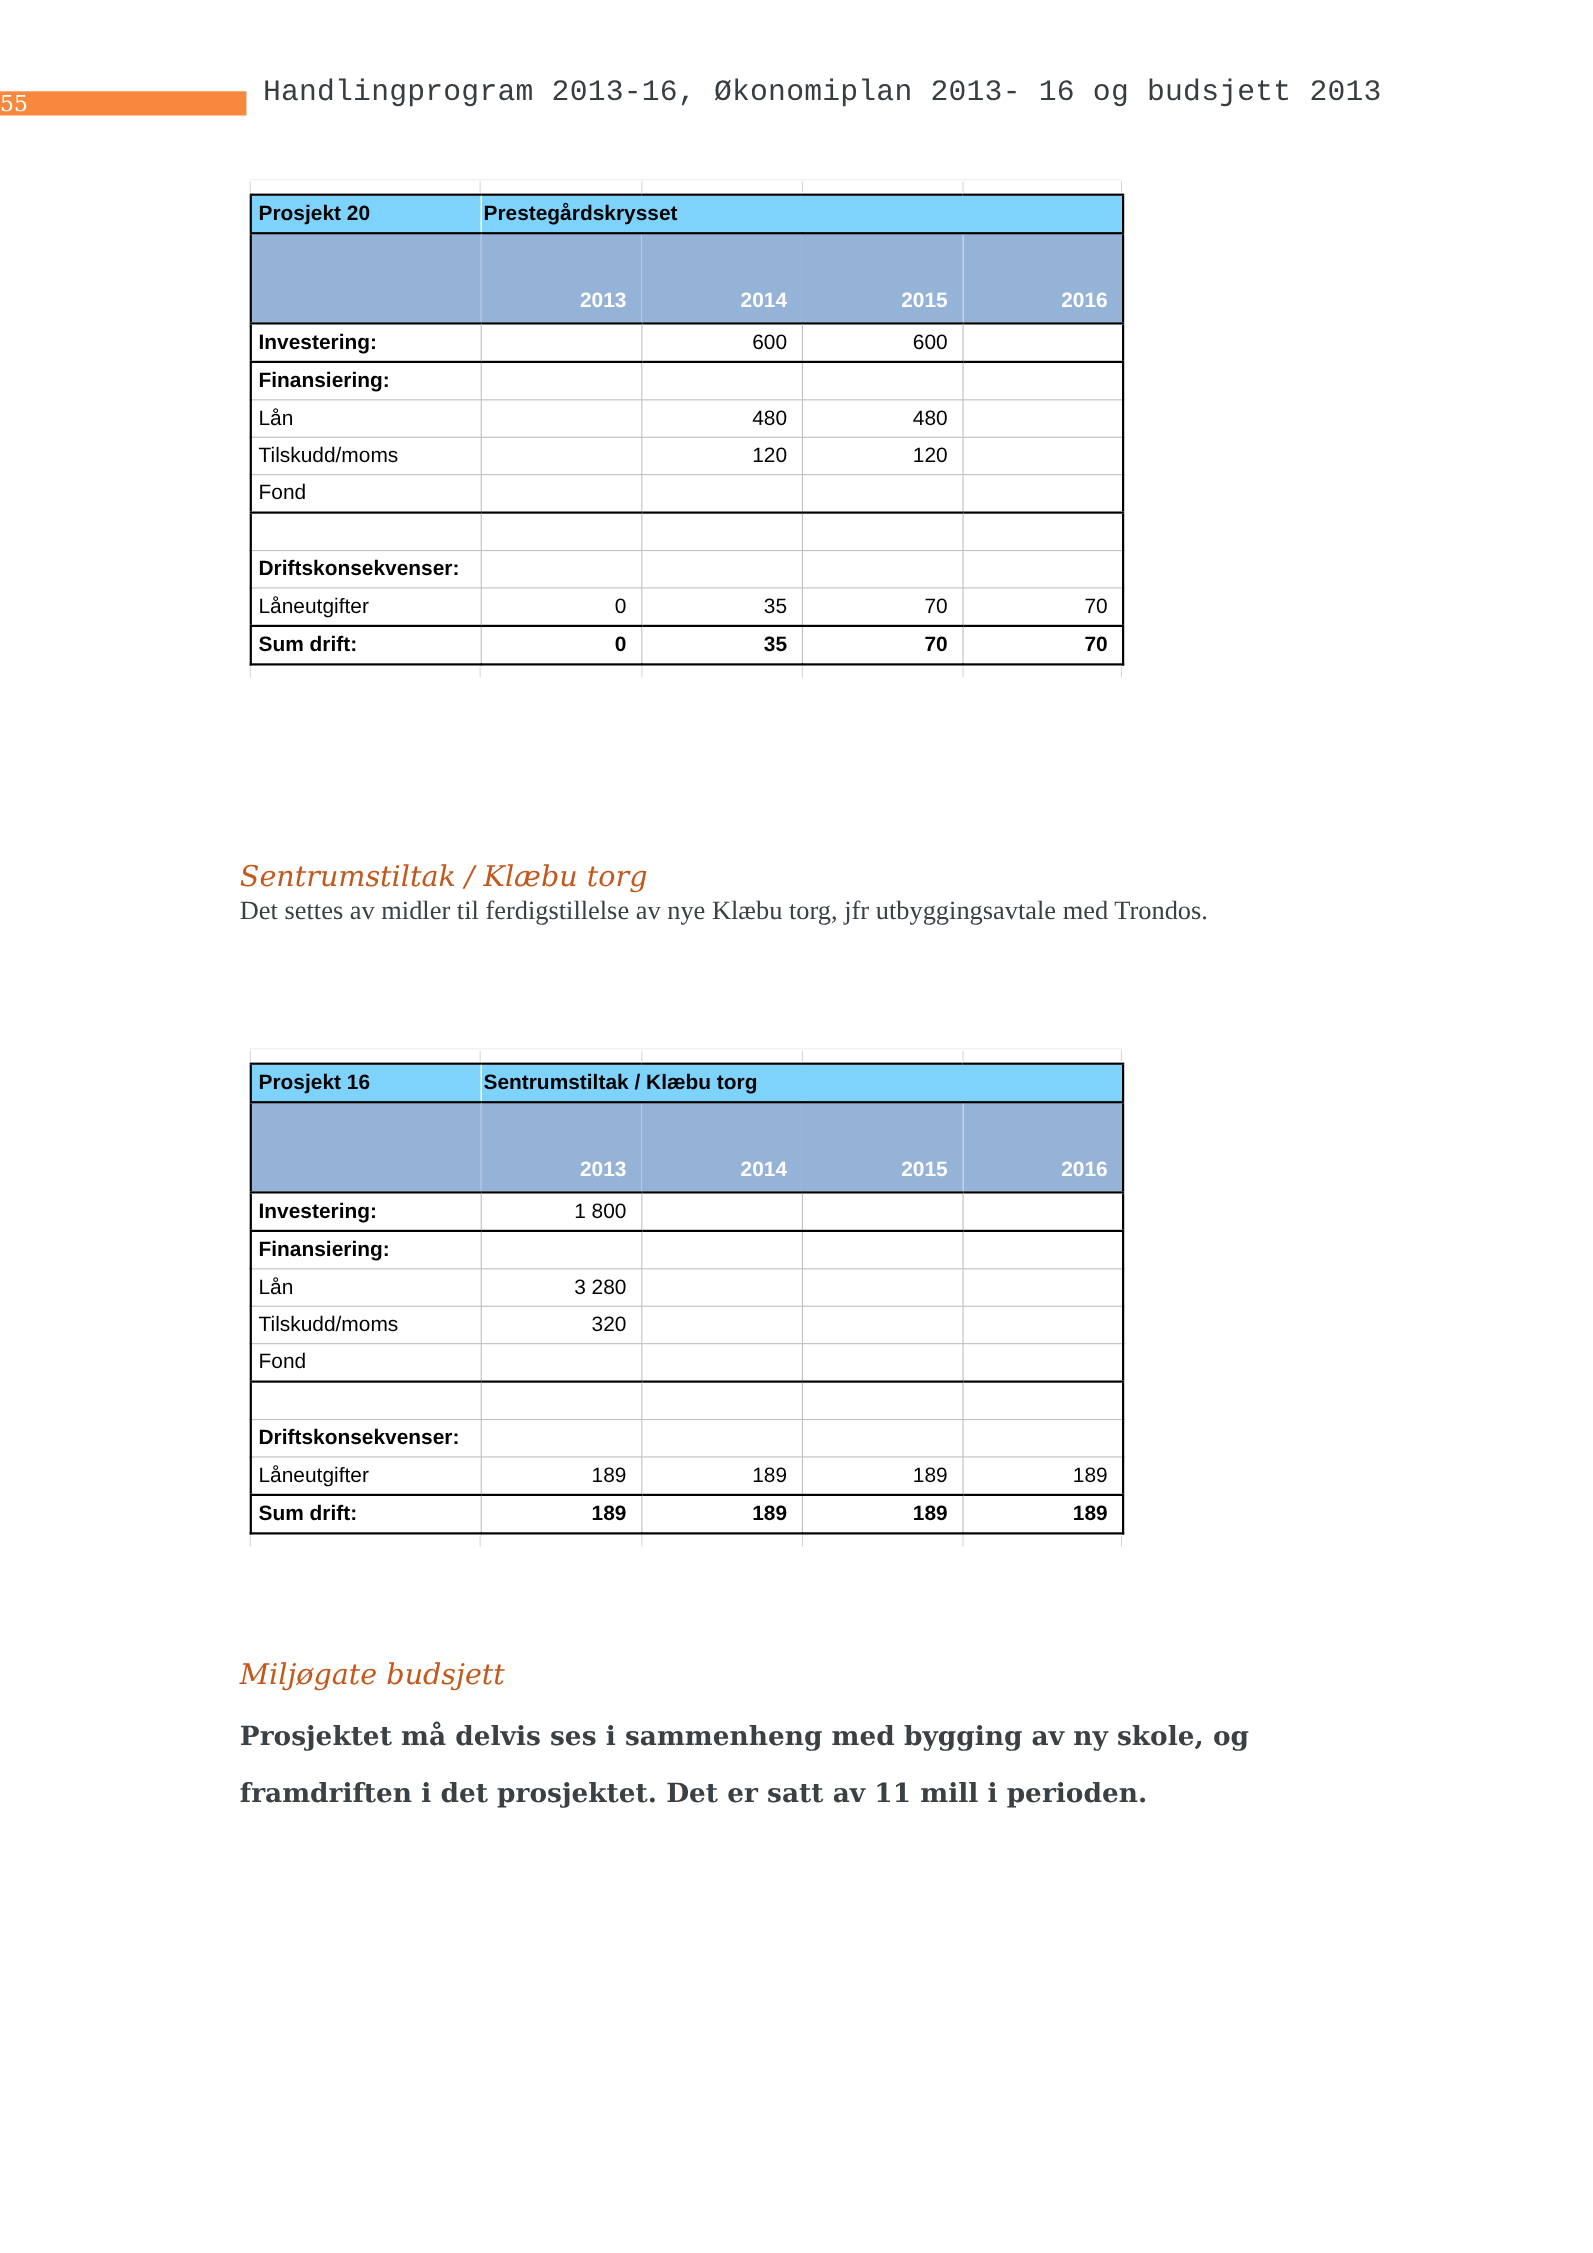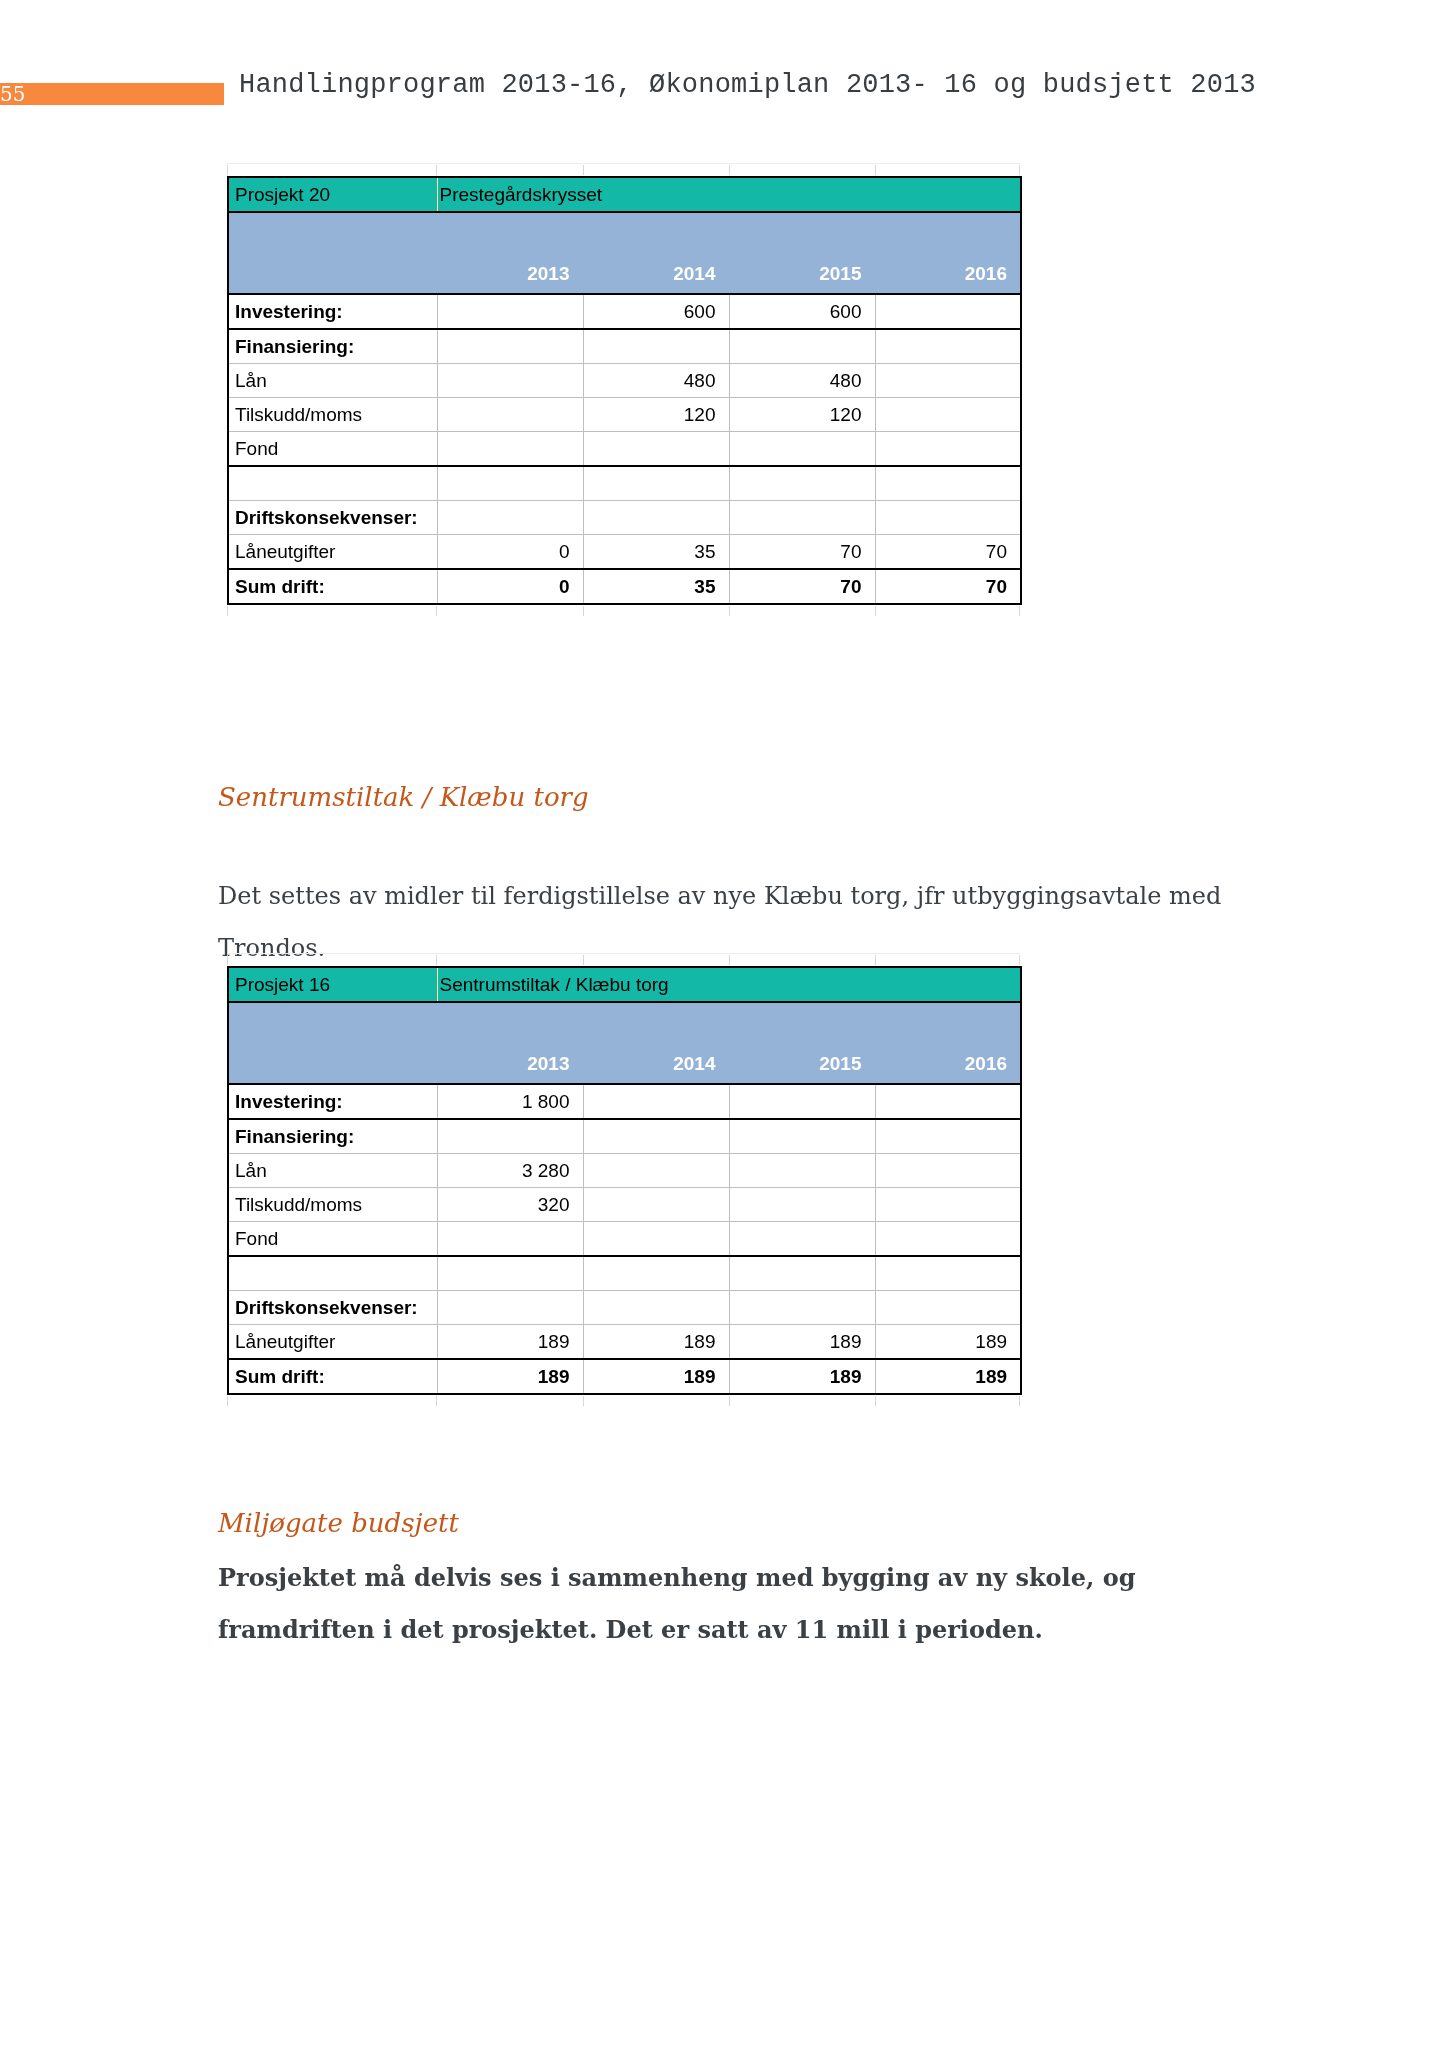--- a/index.html
+++ b/index.html
@@ -31,21 +31,21 @@
   table.budget {
     border-collapse:collapse; table-layout:fixed; width:793px;
     font-family:"Liberation Sans","DejaVu Sans",sans-serif; font-size:19px; color:#000;
     border:2px solid #000;
   }
   table.budget td {
     border:1px solid #BFBFBF; height:33px; padding:0 13px 0 6px;
     overflow:hidden; white-space:nowrap; box-sizing:content-box;
   }
   tr.title-row td {
-    background:#14b8a6; font-weight:normal; height:33px;
+    background:#7dd3fc; font-weight:bold; height:33px;
     border-top:2px solid #000; border-bottom:2px solid #000;
     border-left:1px solid #FFFF99; border-right:1px solid #FFFF99;
   }
   tr.title-row td.project-name { padding-left:2px; }
   tr.years-row td {
     background:#95B3D7; height:72px; vertical-align:bottom; padding-bottom:8px;
     color:#ffffff; font-weight:bold; text-align:right;
     border-left:1px solid #95B3D7; border-right:1px solid #95B3D7;
     border-bottom:2px solid #000;
   }
@@ -58,21 +58,21 @@
   .section-heading {
     position:absolute; left:218px; font-style:italic; color:#C4571A;
     font-size:26px; white-space:nowrap;
   }
   .sh1 { top:782px; }
   .sh2 { top:1508px; }
   .section-body {
     position:absolute; left:218px; width:1060px;
     font-size:24px; line-height:52px; color:#3b4045;
   }
-  .sb1 { top:870px; }
+  .sb1 { top:802px;font-family:Liberation Serif, serif; }
   .sb2 { top:1552px;font-weight:bold; }
 </style>
 </head>
 <body>
 
 <div class="page">
 
   <div class="page-band">
     <span>55</span>
   </div>

